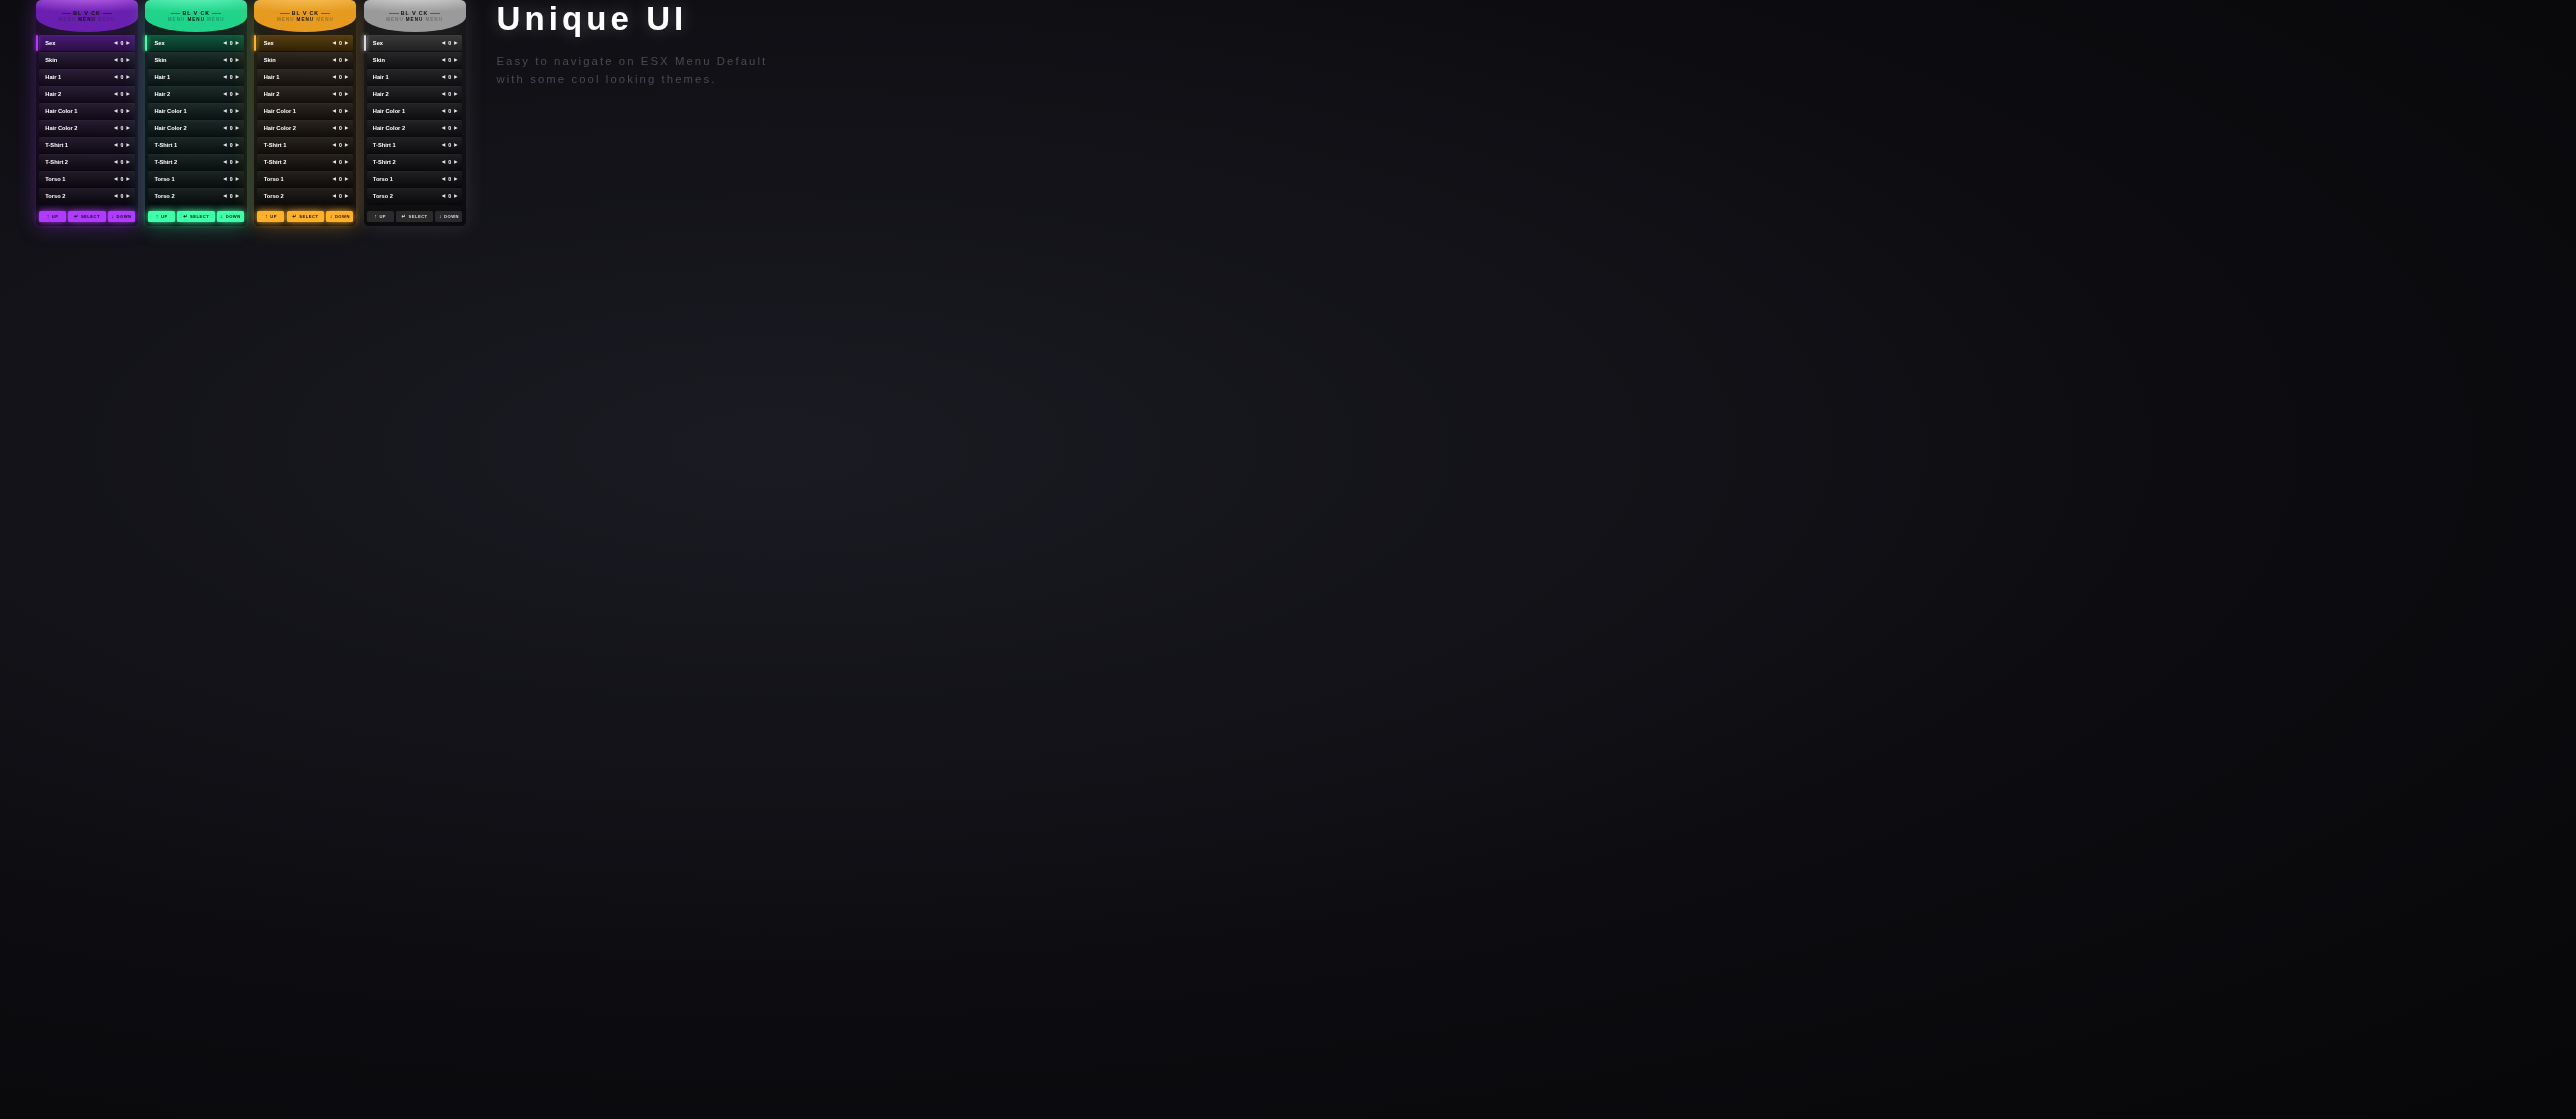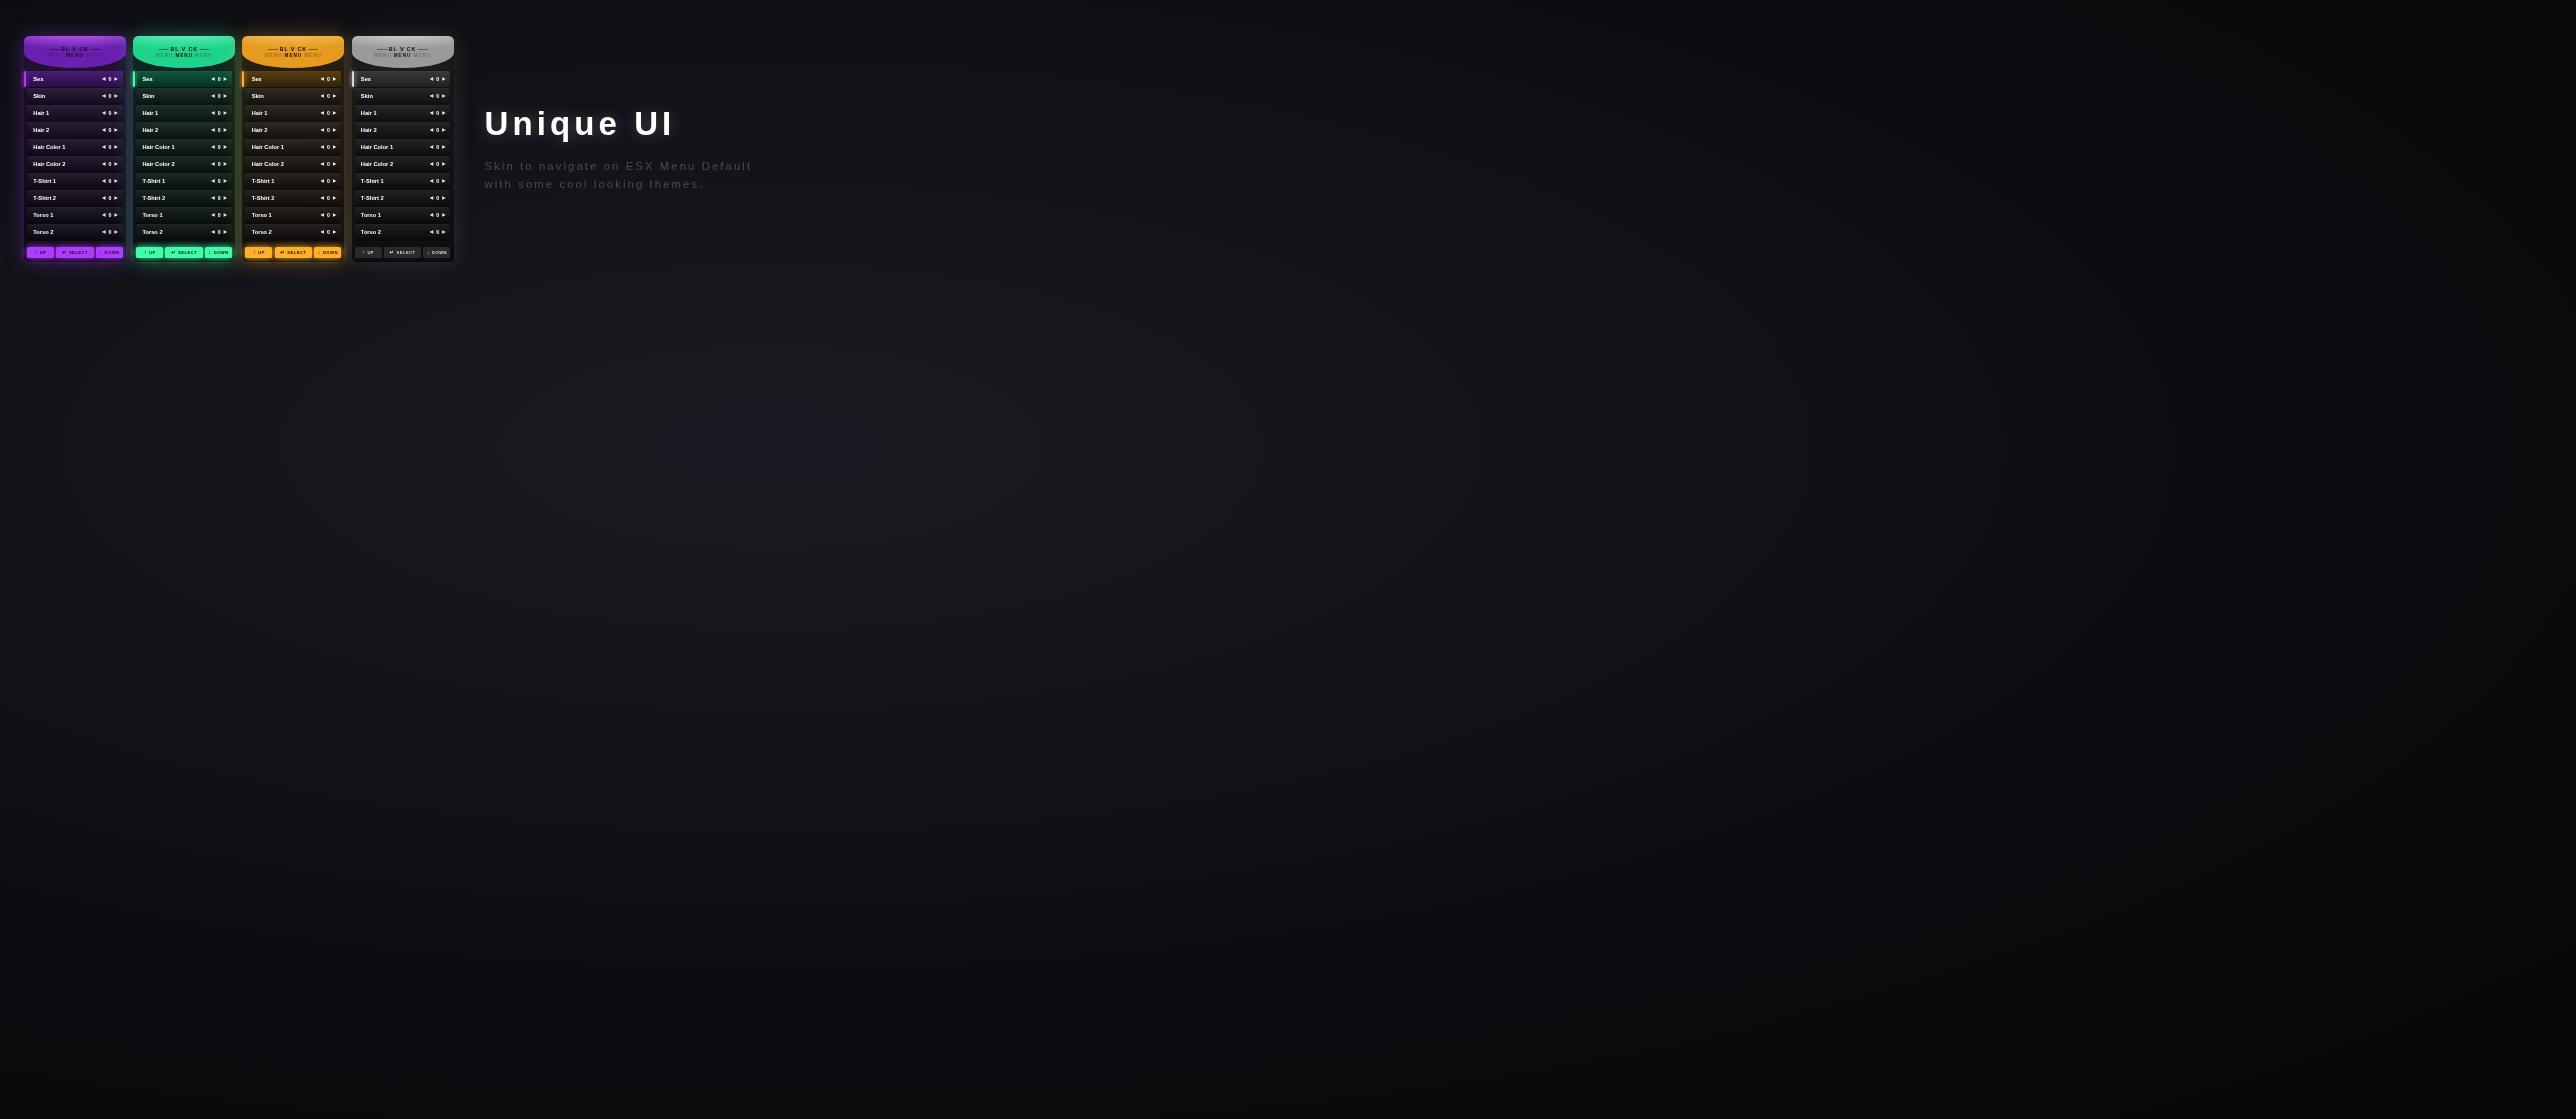--- a/index.html
+++ b/index.html
@@ -8,22 +8,22 @@
     background: radial-gradient(ellipse at 30% 40%, #1a1a22 0%, #0c0c10 60%, #070709 100%);
     font-family: "Segoe UI", "Helvetica Neue", Arial, sans-serif;
     color: #fff;
     overflow: hidden;
   }
   .stage {
     width: 812px;
     height: 298px;
     position: relative;
     display: flex;
-    align-items: center;
-    padding-left: 24px;
+    align-items: flex-start;
+    padding-left: 36px;
     gap: 20.6px;
   }
   .panels {
     display: flex;
     gap: 7.2px;
   }
   .panel {
     width: 102px;
     border-radius: 5.2px;
     position: relative;
@@ -592,16 +592,16 @@
           </div>
           <div class="fbtn small">
             <span class="ic">↓</span>
             <span>DOWN</span>
           </div>
         </div>
       </div>
     </div>
   <div class="copy">
     <h1>Unique UI</h1>
-    <p>Skin to navigate on ESX Menu Default with some cool looking themes.</p>
+    <p>Easy to navigate on ESX Menu Default with some cool looking themes.</p>
   </div>
 </div>
 
 
 </body></html>

